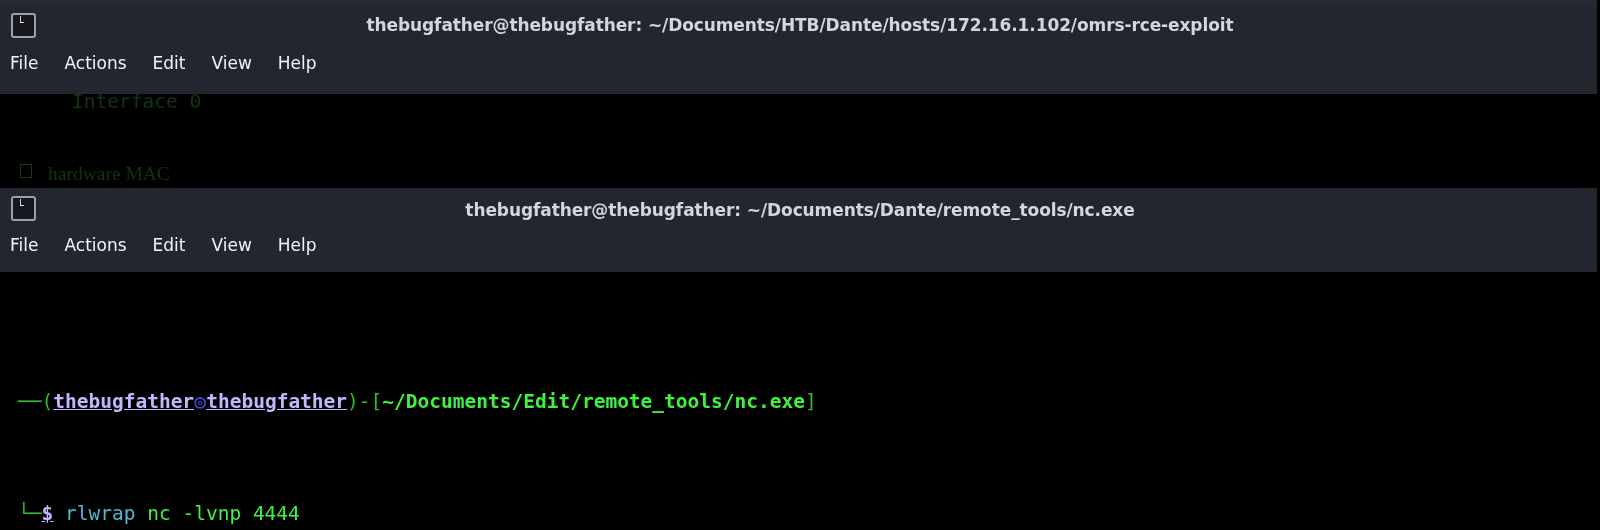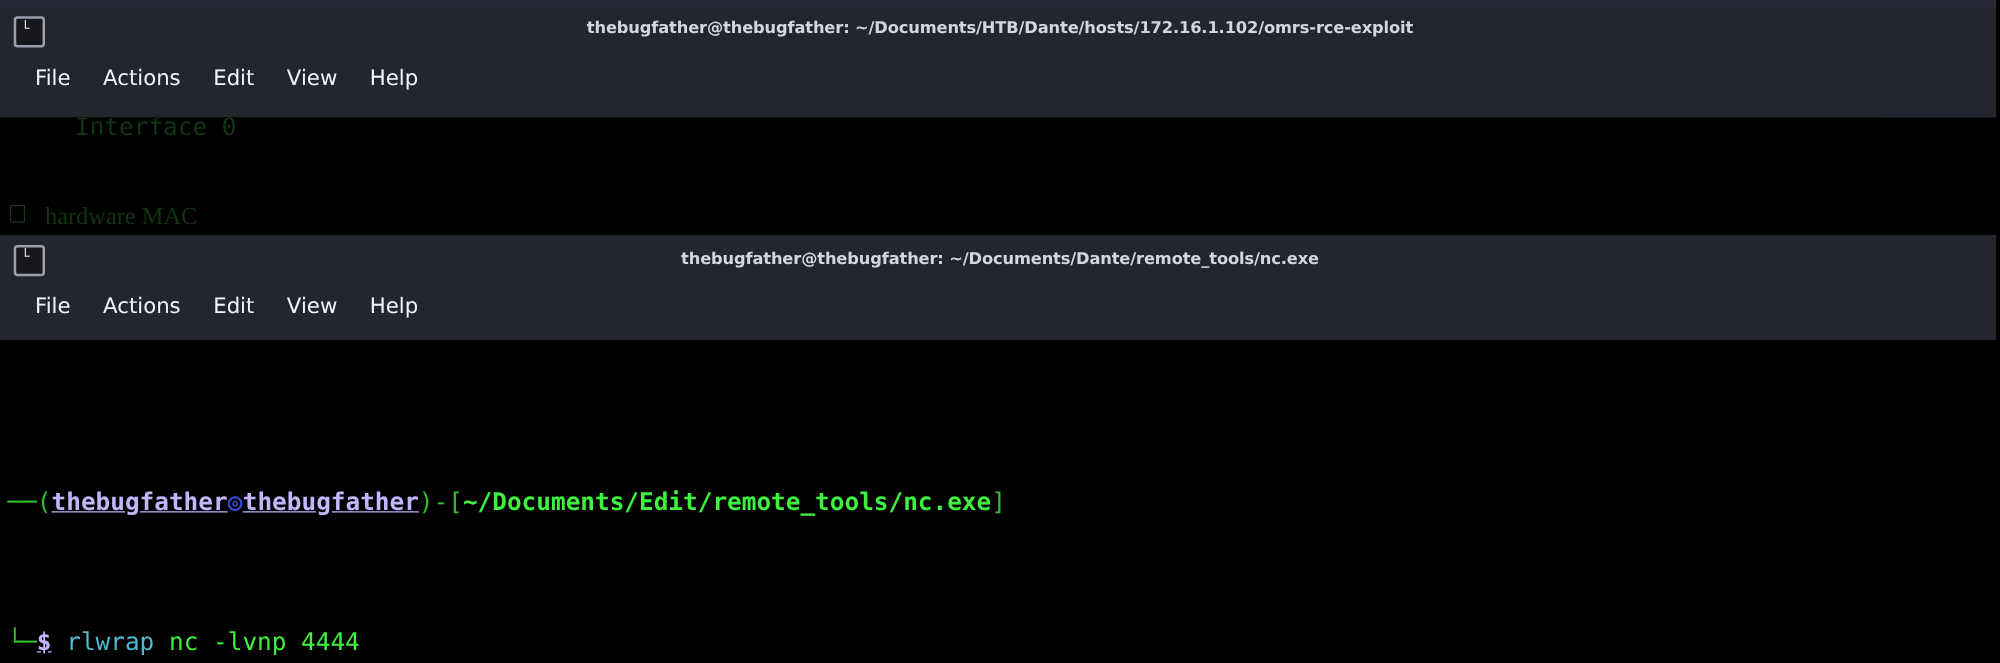--- a/index.html
+++ b/index.html
@@ -35,21 +35,21 @@
     background: #24262f;
   }
   .title-text {
     position: absolute;
     left: 0;
     right: 0;
     top: 9px;
     text-align: center;
     color: #d2d6df;
     font-family: "DejaVu Sans", sans-serif;
-    font-size: 13px;
+    font-size: 17px;
     font-weight: bold;
     letter-spacing: -0.1px;
     white-space: nowrap;
   }
   .win-icon {
     position: absolute;
     left: 11px;
     top: 7px;
     width: 25px;
     height: 25px;
@@ -65,38 +65,38 @@
     color: #e6e9ef;
     font-family: "DejaVu Sans Mono", monospace;
     font-size: 11px;
     line-height: 12px;
     font-weight: bold;
   }
   .menubar {
     position: relative;
     height: 34px;
     background: #24262f;
-    padding-left: 28px;
+    padding-left: 10px;
     box-sizing: border-box;
     white-space: nowrap;
   }
   .menu-item {
     display: inline-block;
     color: #f2f4f8;
     font-family: "DejaVu Sans", sans-serif;
     font-size: 17px;
     line-height: 30px;
     margin-right: 26px;
     cursor: default;
   }
 
   
   .term-body {
     position: absolute;
-    left: 0;
+    left: 12px;
     width: 1500px;
     background: #000000;
     overflow: hidden;
     font-family: "DejaVu Sans Mono", monospace;
     font-size: 19.5px;
     line-height: 28px;
     white-space: pre;
     color: #26e026;
   }
   .term-inner {

